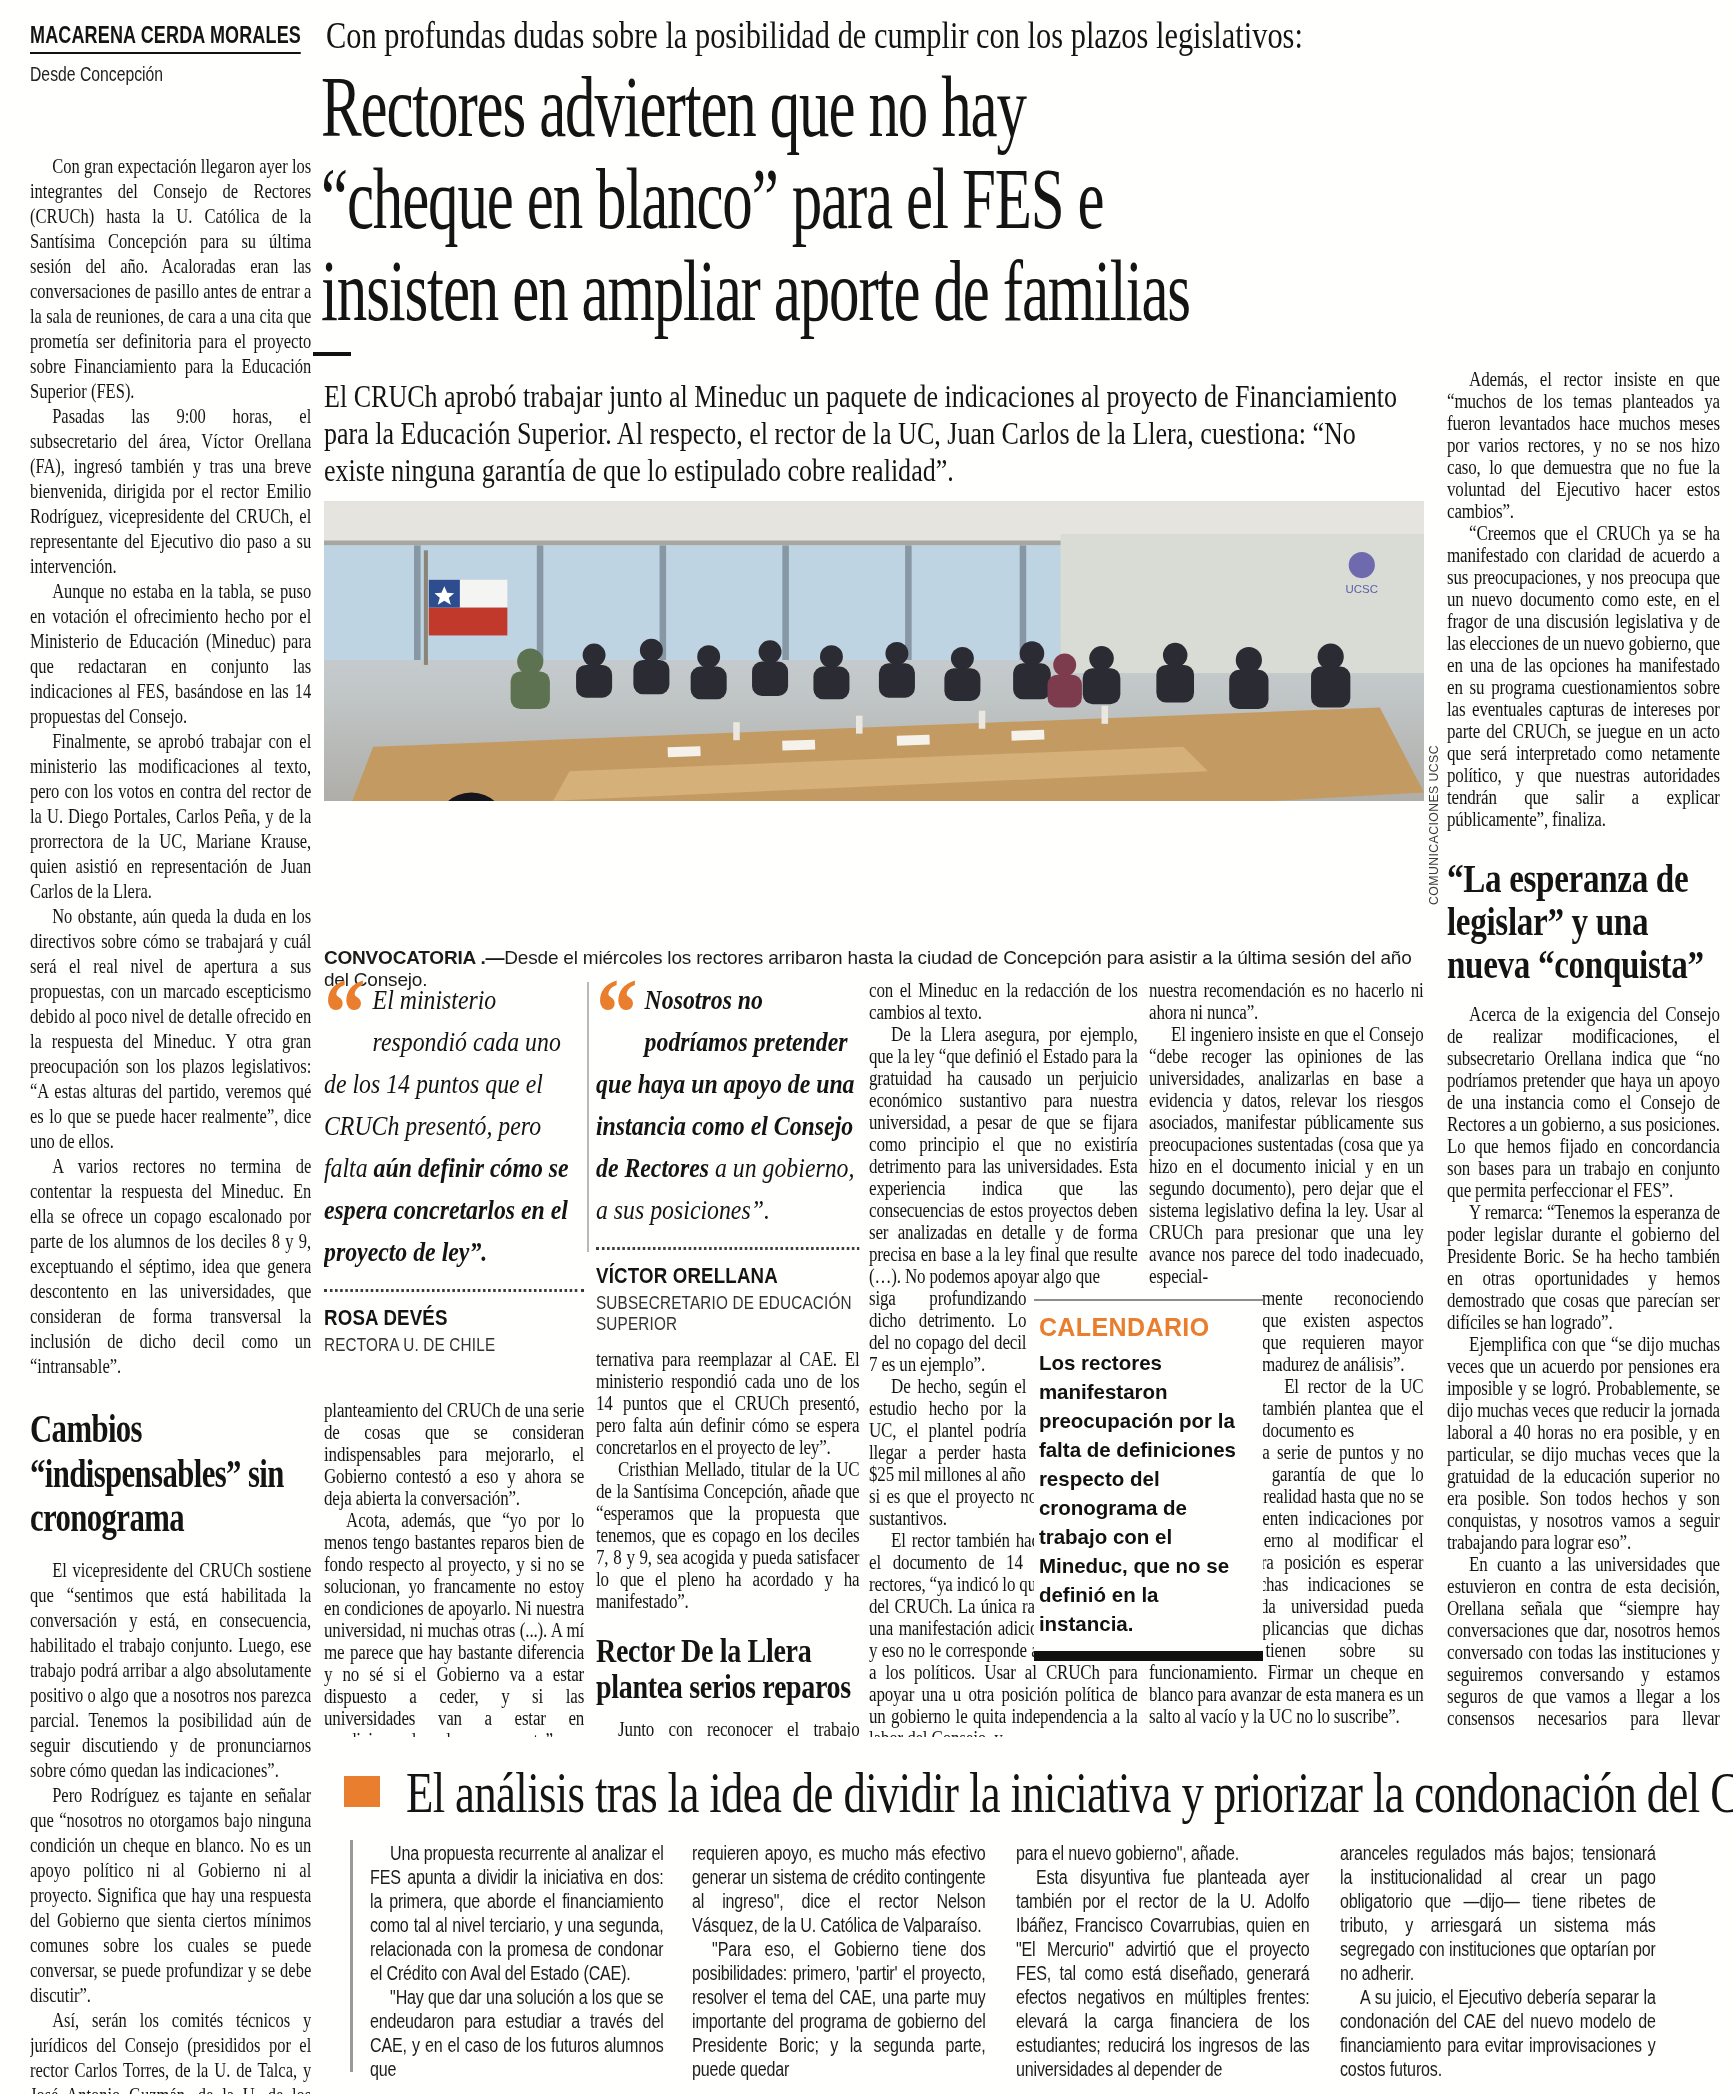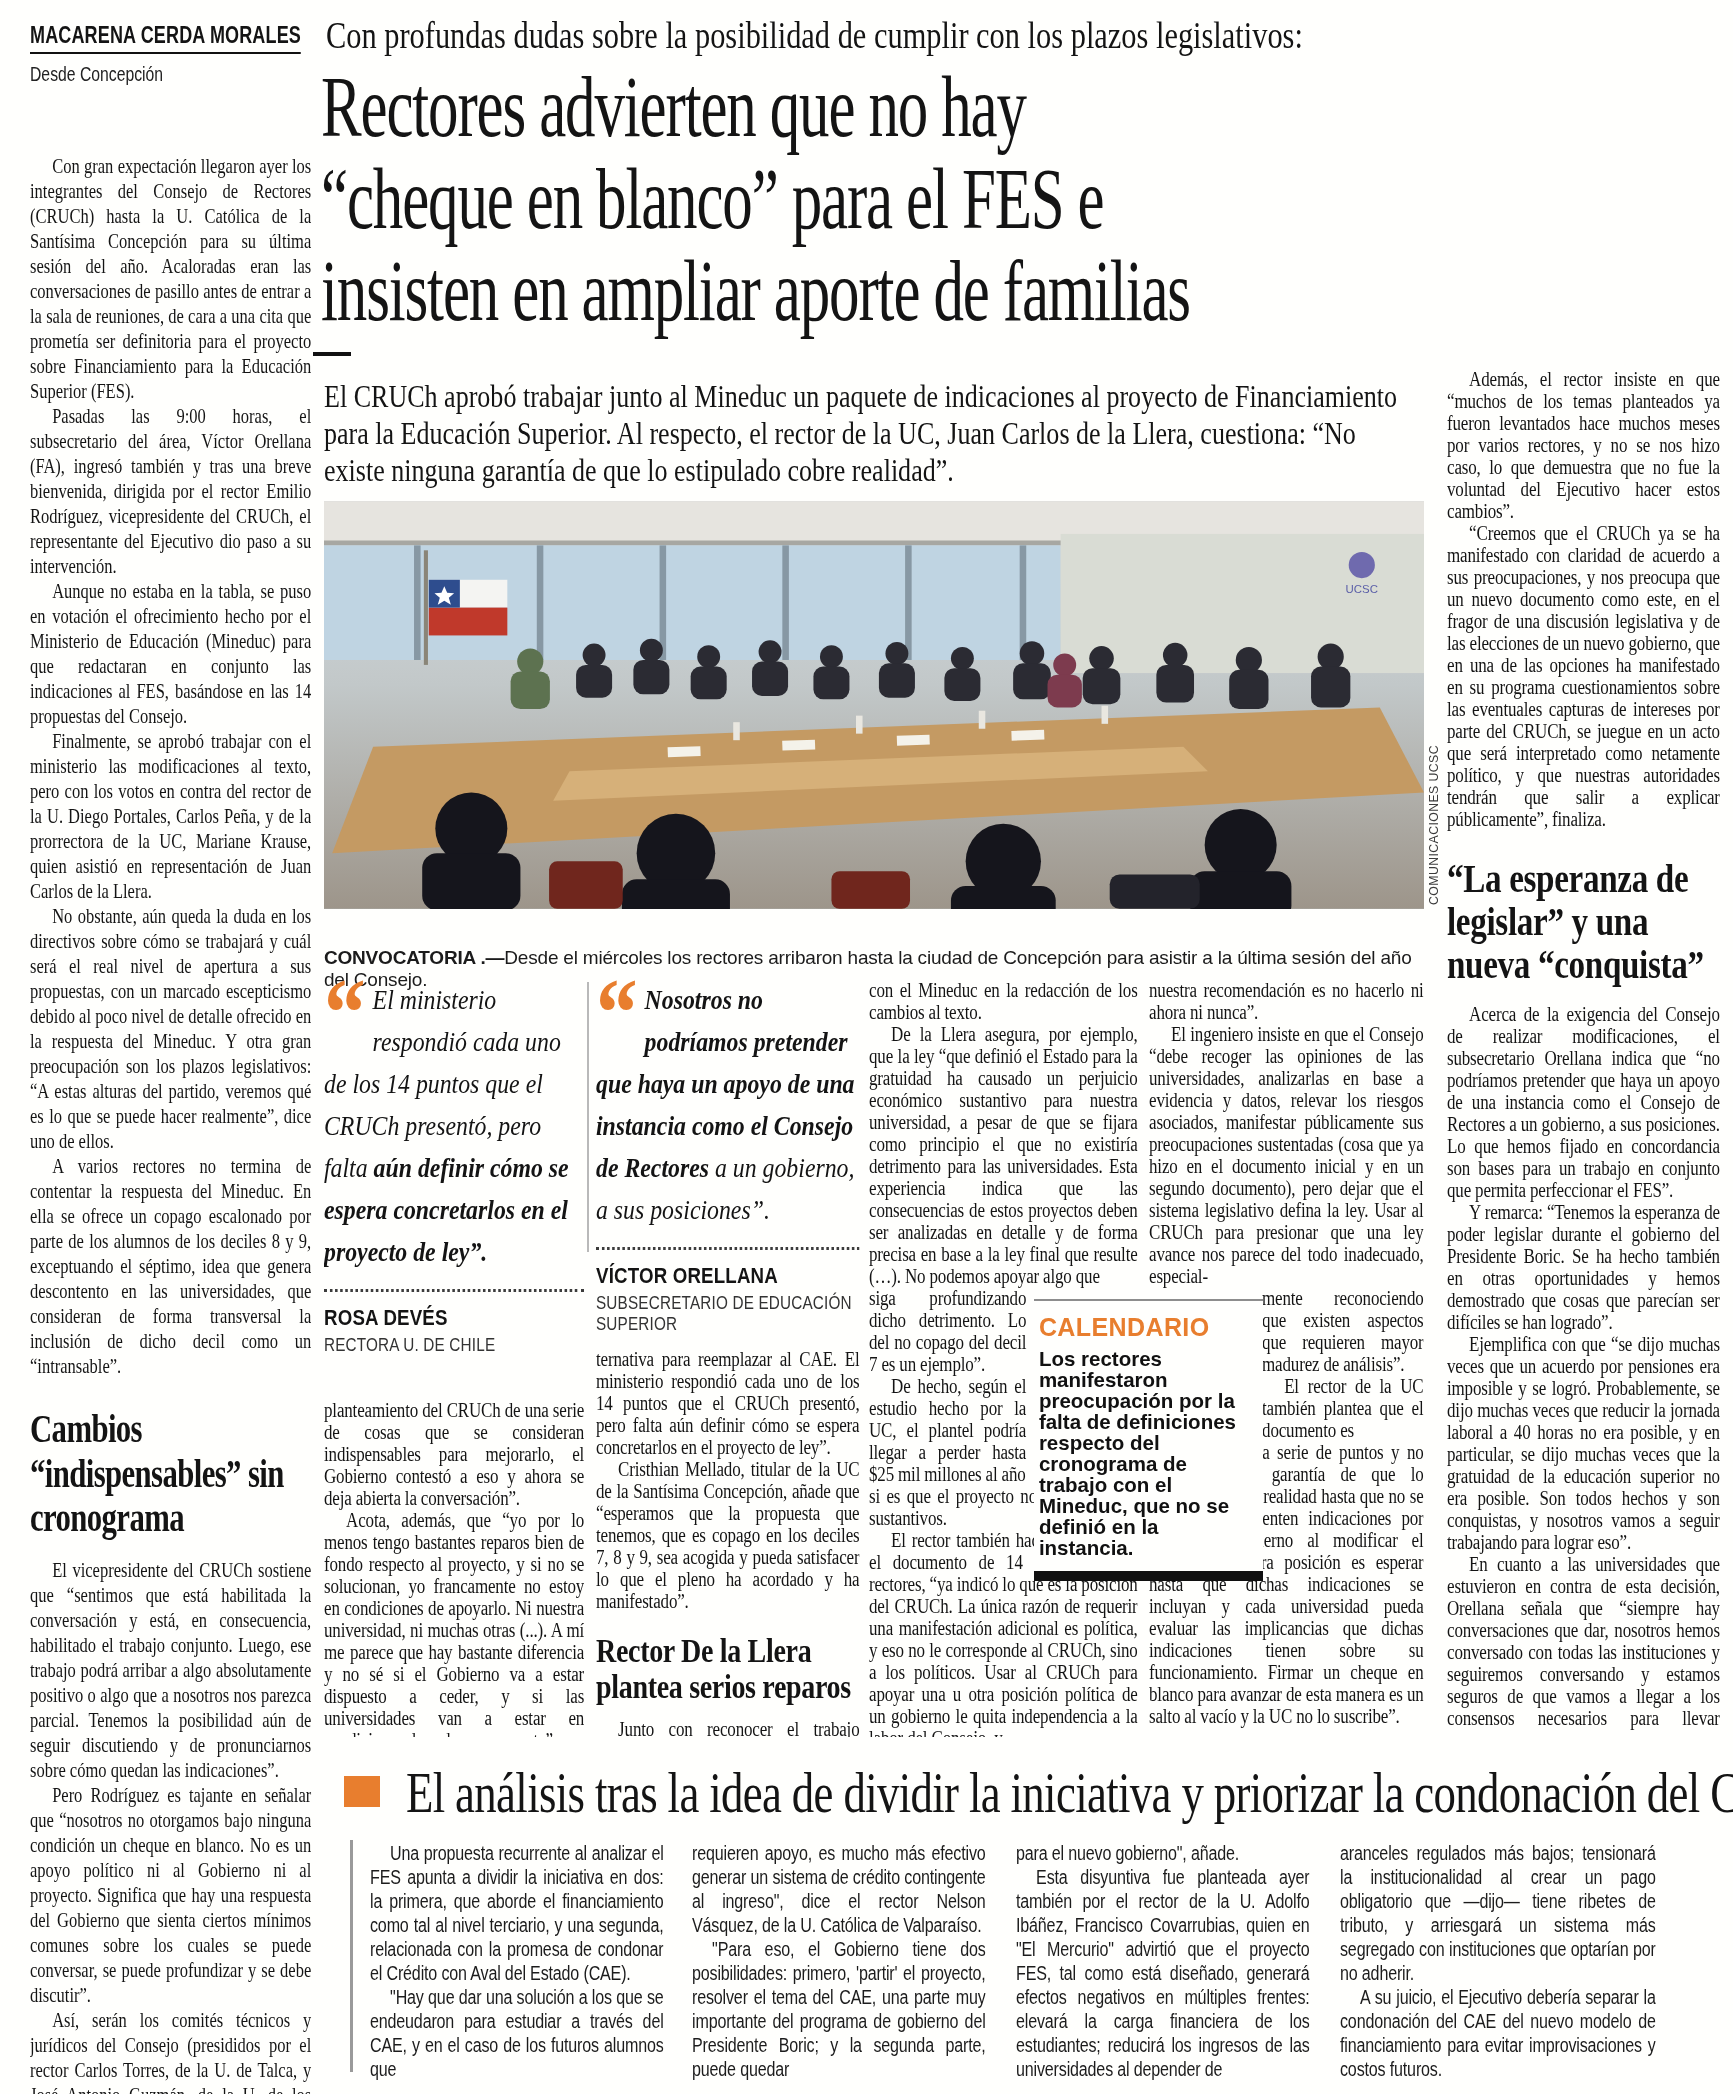--- a/index.html
+++ b/index.html
@@ -45,21 +45,21 @@
   .pq-rule{border-bottom:3.3px dotted #3c3c3c;margin:16.4px 0 13px 0;}
   .pq-name{font-family:"Liberation Sans","DejaVu Sans",sans-serif;font-weight:bold;font-size:22px;letter-spacing:0.2px;}
   .pq-role{font-family:"Liberation Sans","DejaVu Sans",sans-serif;font-size:18px;color:#333;margin-top:3.3px;letter-spacing:0.2px;}
   .pq-spacer{height:43px;}
 
   
   #calendar-box{border-top:2.5px solid #8d8d8d;background:#fffffd;padding:11.5px 4.9px 13px 4.9px;
     border-bottom:10.6px solid #101010;text-align:left;}
   .cal-title{font-family:"Liberation Sans","DejaVu Sans",sans-serif;font-weight:bold;color:#e87e2e;
     font-size:25px;letter-spacing:0.4px;margin-bottom:6.5px;}
-  .cal-body{font-family:"Liberation Sans","DejaVu Sans",sans-serif;font-weight:bold;font-size:20.5px;line-height:21px;color:#111;}
+  .cal-body{font-family:"Liberation Sans","DejaVu Sans",sans-serif;font-weight:bold;font-size:20.5px;line-height:29px;color:#111;}
 
   
   .an-head{font-size:56px;letter-spacing:-0.8px;white-space:nowrap;font-weight:500;}
   .an-square{background:#e87e2e;}
   .an-rule{background:#9a9a9a;}
   .ancol p{margin:0;text-align:justify;text-indent:24.5px;font-family:"Liberation Sans","DejaVu Sans",sans-serif;
     font-size:19.6px;line-height:24px;letter-spacing:-0.2px;color:#1c1c1c;}
   .ancol p.noindent{text-indent:0;}
 
   .vrule{background:#b9b9b9;}
@@ -94,21 +94,21 @@
   <div class="abs cond headline" style="left:321px;top:61px;width:1624px;transform:scaleX(.70);">
     <div>Rectores advierten que no hay</div>
     <div>“cheque en blanco” para el FES e</div>
     <div>insisten en ampliar aporte de familias</div>
   </div>
 
   <div class="abs subdash" style="left:313px;top:352px;width:38px;height:4.1px;"></div>
 
   <div class="abs cond subhead" style="left:324px;top:378px;width:1305px;transform:scaleX(.84);">El CRUCh aprobó trabajar junto al Mineduc un paquete de indicaciones al proyecto de Financiamiento para la Educación Superior. Al respecto, el rector de la UC, Juan Carlos de la Llera, cuestiona: “No existe ninguna garantía de que lo estipulado cobre realidad”.</div>
 
-  <div class="abs" style="left:324px;top:501px;width:1100px;height:408px;background:#b9c2c6;overflow:hidden;">
+  <div class="abs" style="left:324px;top:501px;width:1100px;height:300px;background:#b9c2c6;overflow:hidden;">
     <svg width="1100" height="408" viewBox="0 0 1344 498" xmlns="http://www.w3.org/2000/svg">
       <defs>
         <linearGradient id="bg" x1="0" y1="0" x2="0" y2="1">
           <stop offset="0" stop-color="#d7dcdf"></stop>
             <stop offset=".45" stop-color="#c2c8c9"></stop>
             <stop offset="1" stop-color="#9d958a"></stop>
         </linearGradient>
       </defs>
       <rect width="1344" height="498" fill="url(#bg)"></rect>
       <rect x="0" y="0" width="1344" height="52" fill="#e6e4df"></rect>

